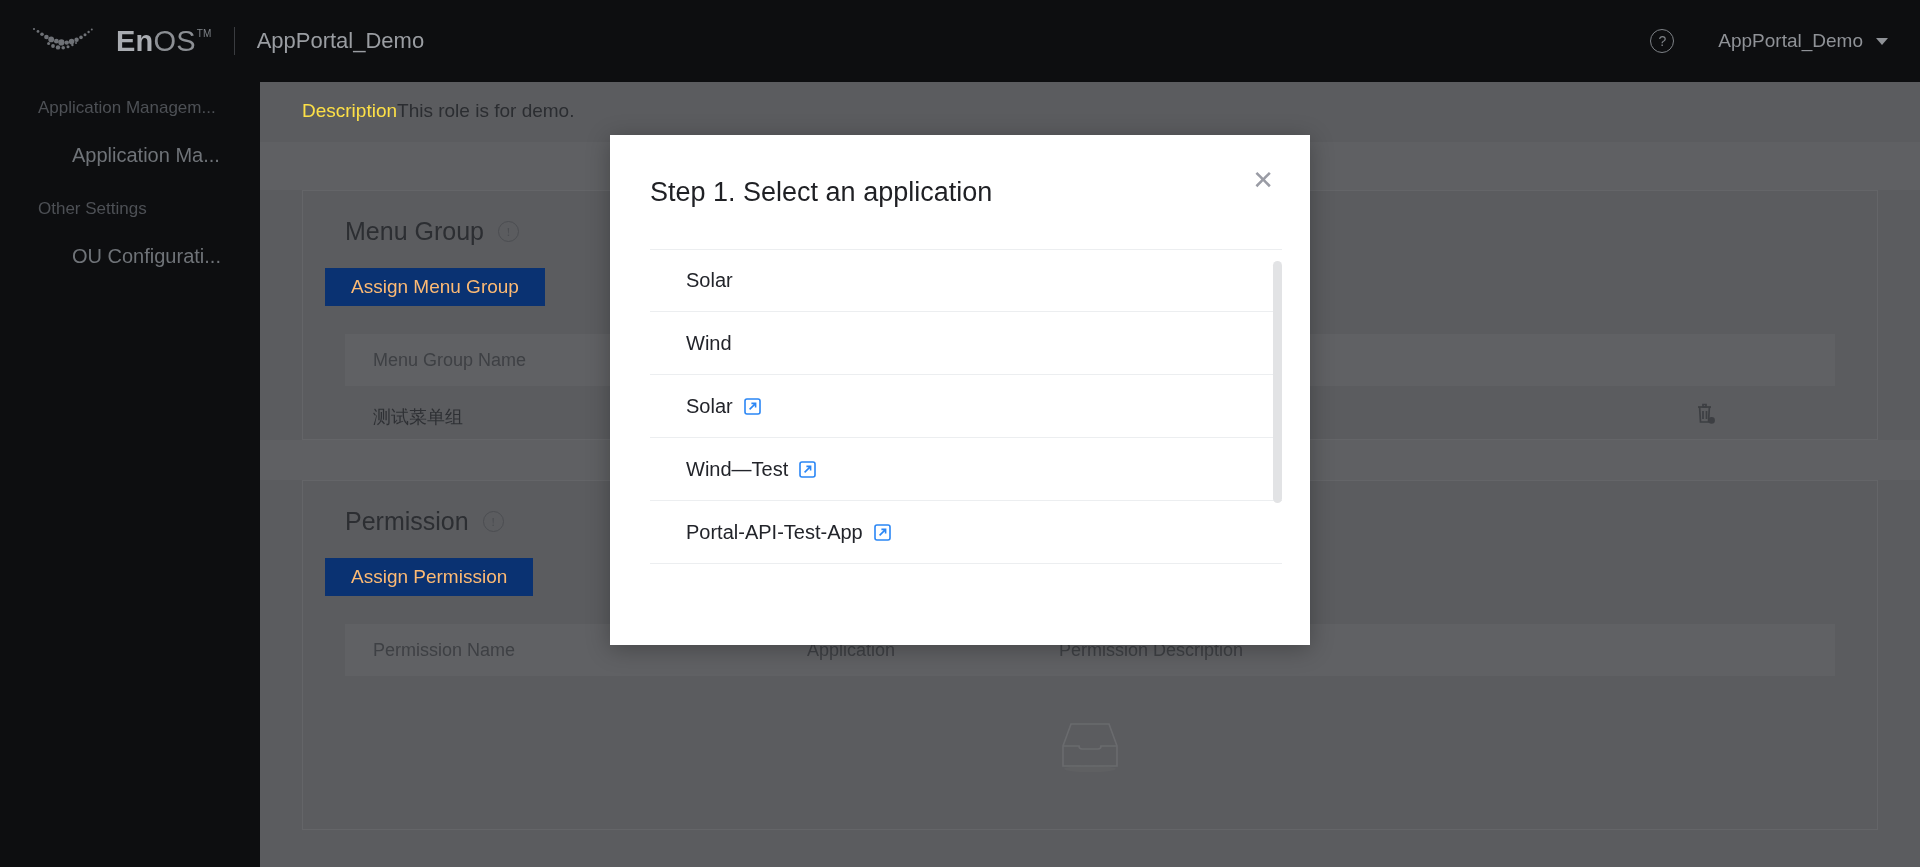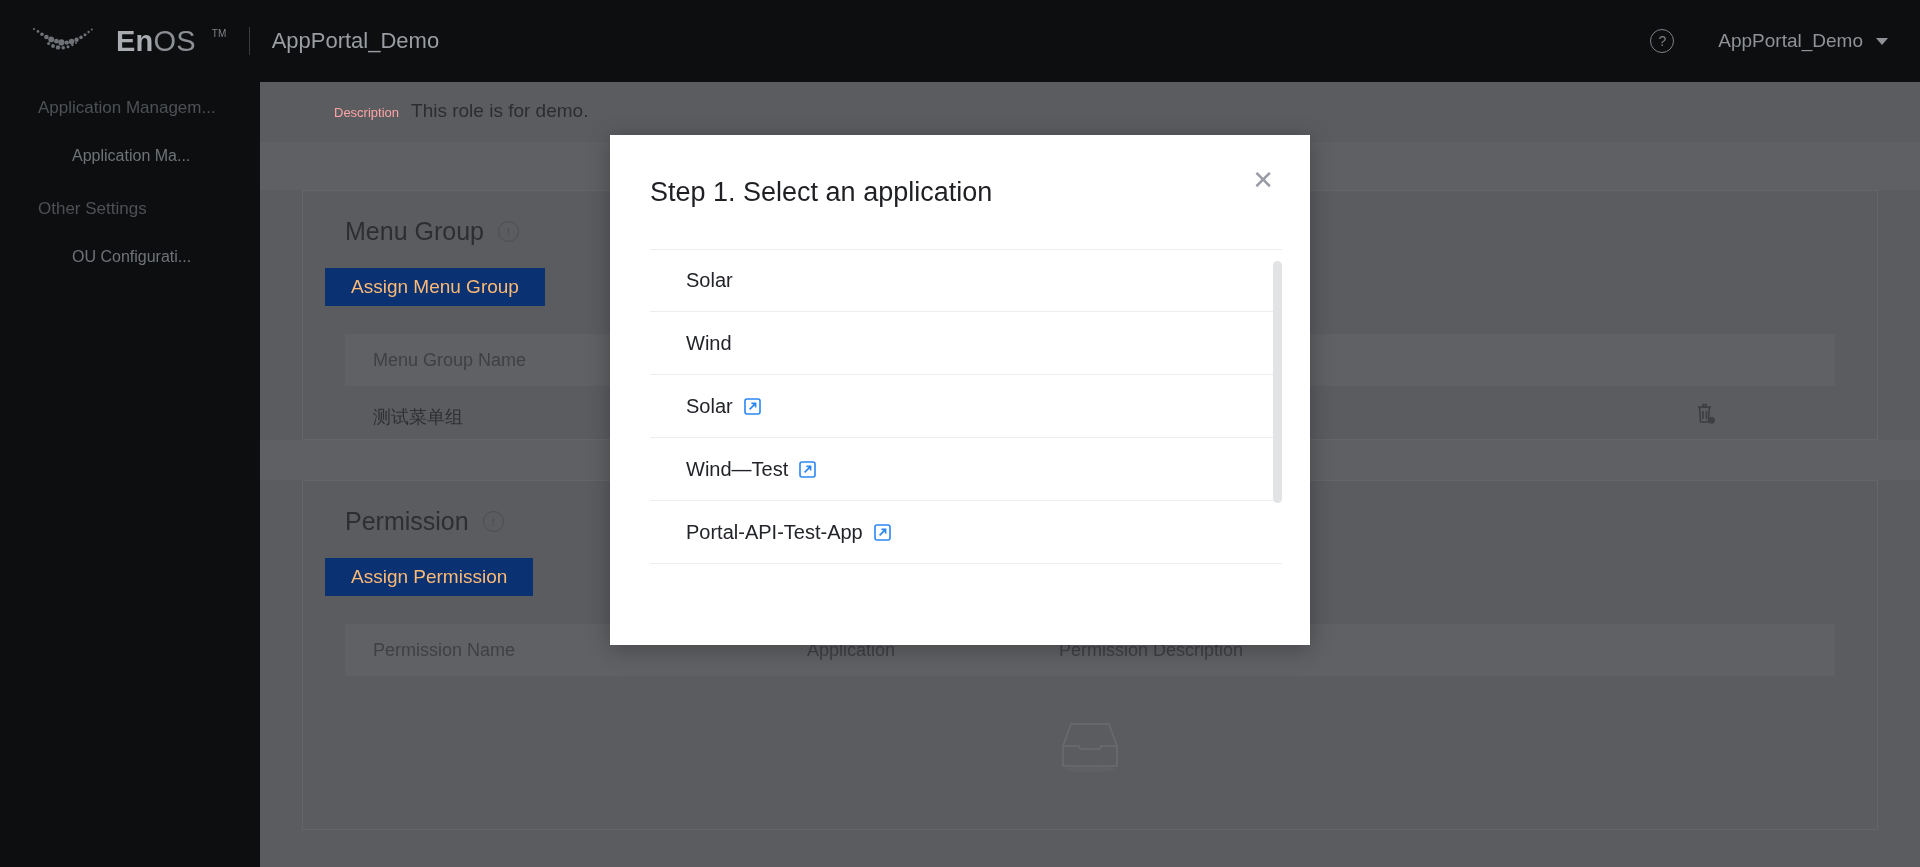--- a/index.html
+++ b/index.html
@@ -20,21 +20,21 @@
   }
   .brand-block { display: flex; align-items: center; padding-left: 30px; }
   .enos-logo { width: 72px; height: 34px; display: block; }
   .enos-word {
     margin-left: 14px;
     font-size: 29px; letter-spacing: .2px;
     color: #8c8f94; display: flex; align-items: flex-start;
   }
   .enos-word b { color: #a9acb1; font-weight: 700; }
   .enos-word i { font-style: normal; font-weight: 400; }
-  .enos-tm { font-size: 10px; margin-top: 3px; margin-left: 16px; color: #7e8287; }
+  .enos-tm { font-size: 10px; margin-top: 3px; margin-left: 1px; color: #7e8287; }
   .vdiv { width: 1px; height: 28px; background: #3a3c40; margin: 0 22px; }
   .portal-title { font-size: 22px; color: #9a9da2; }
 
   .topbar-right {
     margin-left: auto; display: flex; align-items: center; padding-right: 32px;
   }
   .help-icon {
     width: 24px; height: 24px; border-radius: 50%;
     border: 1.6px solid #7e8287; color: #7e8287;
     font-size: 14px; display: flex; align-items: center; justify-content: center;
@@ -50,40 +50,40 @@
   
   .sidebar {
     position: absolute; left: 0; top: 82px; width: 260px; height: 785px;
     background: #0d0e10; z-index: 4; overflow: hidden;
   }
   .nav-group {
     font-size: 17px; color: #4d5055;
     padding: 16px 0 10px 38px;
   }
   .nav-item {
-    font-size: 16px; color: #6f7378;
+    font-size: 20px; color: #6f7378;
     height: 55px; line-height: 55px; padding-left: 72px;
     white-space: nowrap; overflow: hidden; cursor: pointer;
   }
   .nav-item.active { background: #06306b; color: #b6b9bd; }
 
   
   .content {
     position: absolute; left: 260px; top: 82px;
     width: 1660px; height: 785px;
     background: #5b5c5f;
     overflow: hidden; z-index: 2;
   }
   .desc-row {
     padding: 18px 0 0 42px;
     display: flex; align-items: baseline;
     height: 60px;
   }
-  .desc-label { font-size: 13px; color: #fca5a5; margin-left: 32px; }
-  .desc-value { font-size: 19px; color: #2b2d31; margin-left: 12px; }
+  .desc-label { font-size: 19px; color: #fde047; }
+  .desc-value { font-size: 19px; color: #2b2d31; margin-left: 0; }
 
   .panel-strip { background: #5f6063; }
 
   .card {
     margin: 0 42px; background: #5b5c5f;
     border: 1px solid #646568;
   }
   .card-head {
     display: flex; align-items: center;
     padding: 26px 0 0 42px;

